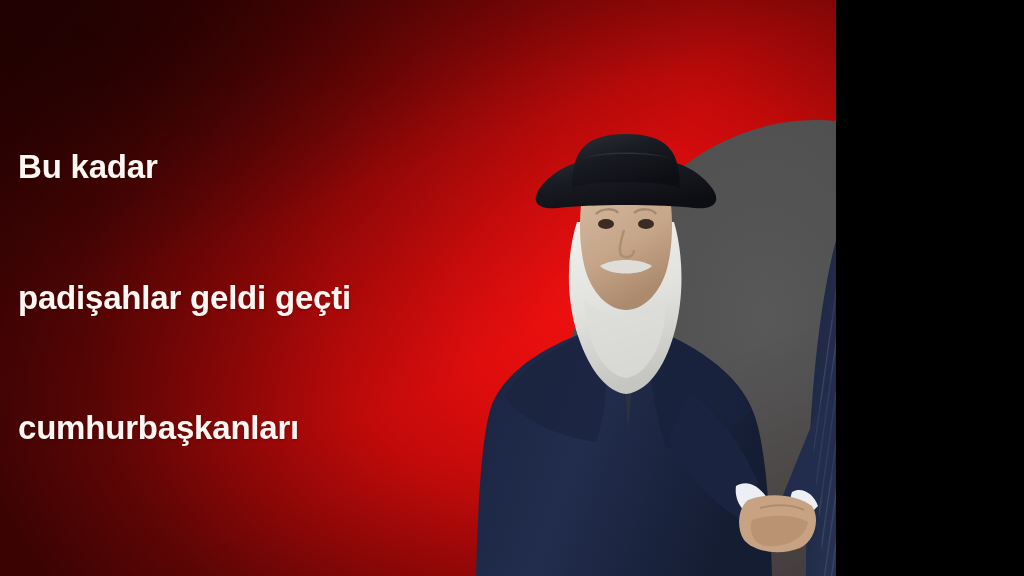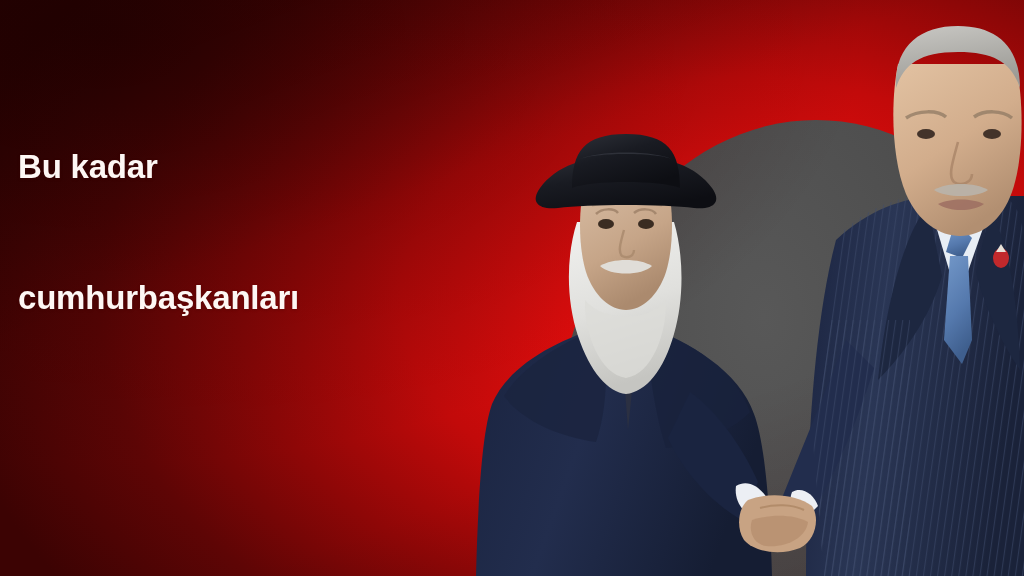--- a/index.html
+++ b/index.html
@@ -2,21 +2,21 @@
 <html><head>
 <meta charset="utf-8">
 <style>
   html, body {
     margin: 0;
     padding: 0;
     background: #000;
   }
   #stage {
     position: relative;
-    width: 1024px;
+    width: 836px;
     height: 576px;
     overflow: hidden;
     font-family: "Liberation Sans", sans-serif;
     background: #15803d;
   }
 
   
   .bg-base {
     position: absolute;
     inset: 0;
@@ -249,20 +249,21 @@
                  C780,556 754,552 744,540 C736,528 738,508 748,500 Z" fill="#c8a383"></path>
         <path d="M752,520 C770,514 794,514 808,522 C806,538 786,548 766,546
                  C754,544 748,532 752,520 Z" fill="#b58e6d" opacity="0.75"></path>
         <path d="M760,508 C774,504 792,504 804,510" stroke="#a8815f" stroke-width="2" fill="none" opacity="0.7"></path>
       </g>
     </svg>
   </div>
 
   <div class="quote">
     <span class="line">Bu kadar</span>
+    <span class="line">padişahlar geldi geçti</span>
     <span class="line">cumhurbaşkanları</span>
     
     
     
     
     
     
   </div>
 
 </div>

